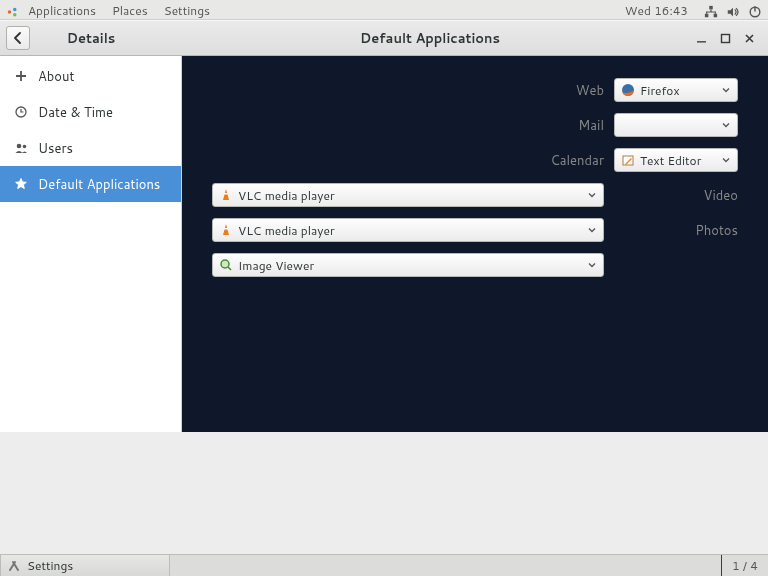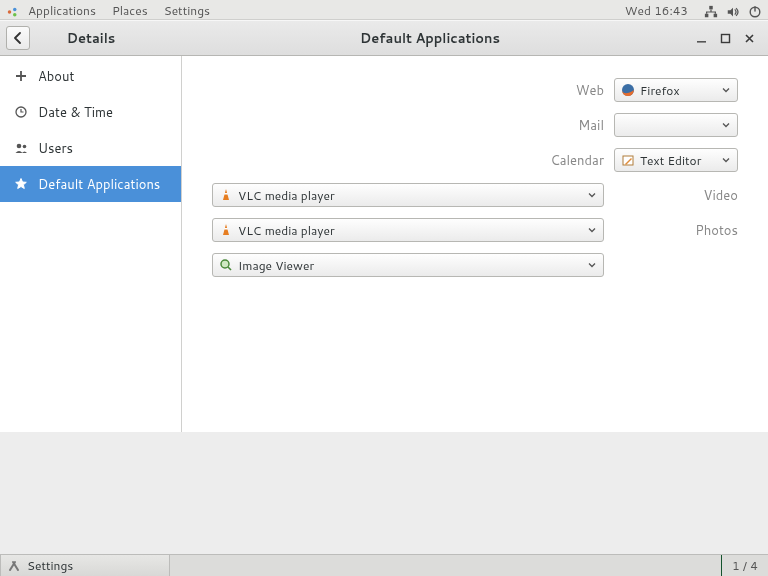--- a/index.html
+++ b/index.html
@@ -23,21 +23,21 @@
   .header-right { display: flex; gap: 10px; justify-content: flex-end; padding-right: 12px; }
   .win-btn { width: 14px; height: 14px; display: flex; align-items: center; justify-content: center; cursor: pointer; color: #3a3a3a; }
   .win-btn svg { width: 11px; height: 11px; }
   
   .body { display: flex; height: 376px; }
   .sidebar { width: 182px; background: #fff; border-right: 1px solid #d0d0ce; padding-top: 2px; }
   .side-item { height: 36px; display: flex; align-items: center; gap: 10px; padding: 0 14px; cursor: pointer; color: #2e3436; }
   .side-item .icon { width: 14px; display: flex; justify-content: center; }
   .side-item.selected { background: #4a90d9; color: #fff; }
   .side-item.selected svg { fill: #fff; stroke: #fff; }
-  .content { flex: 1; background: #ffffff; padding: 22px 30px; }
+  .content { flex: 1; background: #0f172a; padding: 22px 30px; }
   .form { display: grid; grid-template-columns: 1fr 124px; column-gap: 10px; row-gap: 11px; max-width: 560px; margin: 0 auto; }
   .form-label { text-align: right; color: #888; font-size: 13px; align-self: center; }
   .combo { height: 24px; border: 1px solid #b7b7b3; border-radius: 3px; background: linear-gradient(#fefefe,#ebebeb); display: flex; align-items: center; padding: 0 6px; cursor: pointer; position: relative; font-size: 12px; color: #2e3436; }
   .combo .app-icon { width: 14px; height: 14px; margin-right: 5px; flex-shrink: 0; display:flex; align-items:center; justify-content:center; }
   .combo .label { flex: 1; white-space: nowrap; overflow: hidden; }
   .combo .caret { width: 10px; flex-shrink: 0; display:flex; justify-content:center; }
   .combo .caret svg { width: 8px; height: 8px; }
   
   .taskbar { position: absolute; left: 0; right: 0; bottom: 0; height: 22px; background: #dcdcda; border-top: 1px solid #bcbcba; display: flex; align-items: stretch; font-size: 12px; }
   .task { display: flex; align-items: center; gap: 6px; padding: 0 10px 0 6px; border: 1px solid #bcbcba; border-top: none; border-bottom: none; background: linear-gradient(#e7e7e5,#d8d8d6); min-width: 170px; cursor: pointer; }

